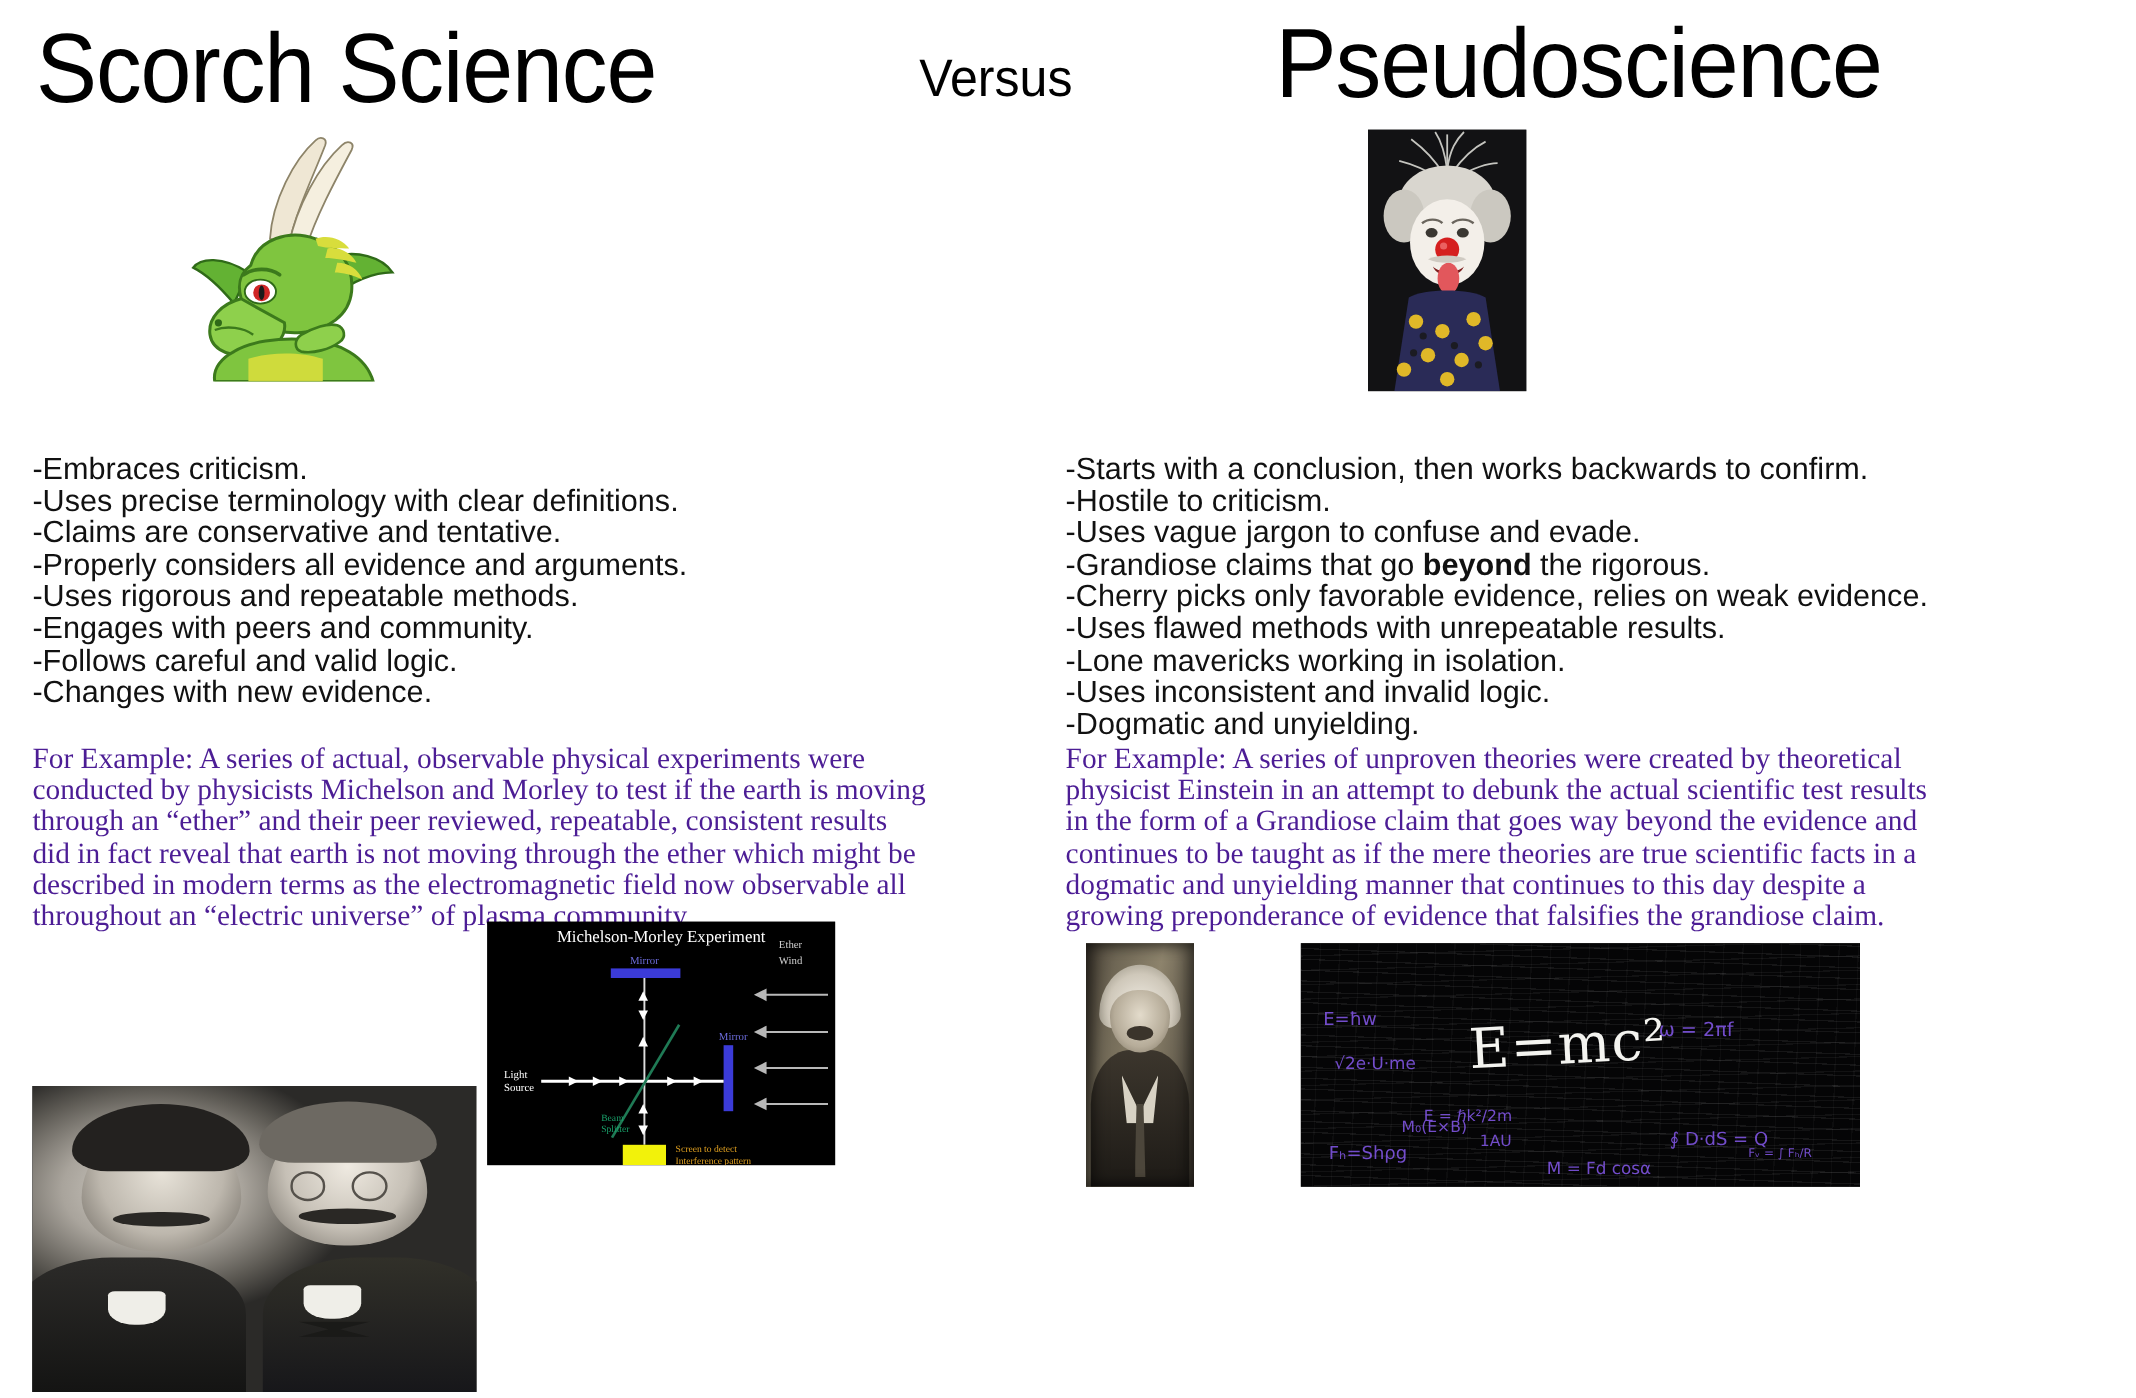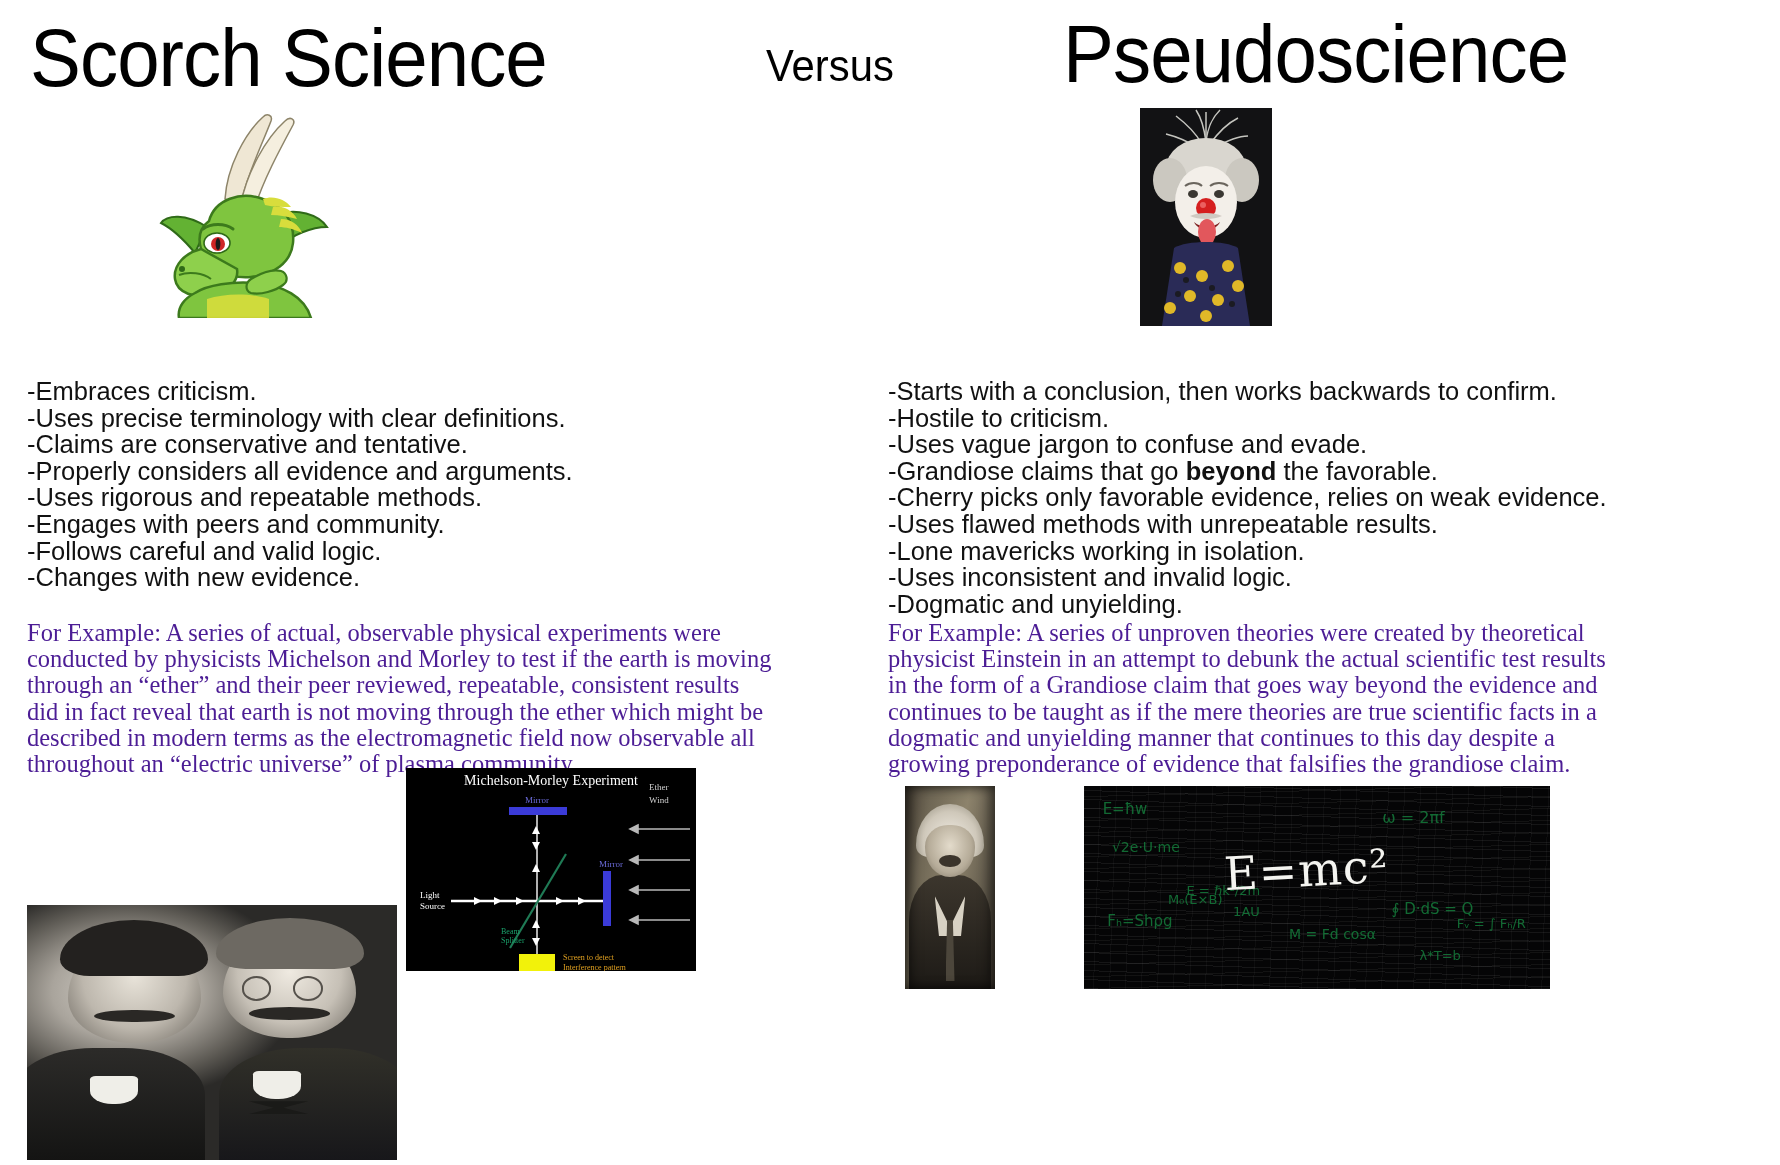--- a/index.html
+++ b/index.html
@@ -145,24 +145,25 @@
   .ein-shirt { position:absolute; left:33%; bottom:26%; width:34%; height:20%; background:#d8d2c4;
                clip-path: polygon(0 0, 50% 78%, 100% 0, 86% 100%, 14% 100%); }
   .ein-necktie { position:absolute; left:45%; bottom:4%; width:10%; height:30%; background:#4c463b;
                  clip-path: polygon(18% 0, 82% 0, 100% 100%, 0 100%); }
   .ein-frame { position:absolute; inset:0; box-shadow: inset 6px 0 12px rgba(0,0,0,.55), inset -6px 0 12px rgba(0,0,0,.45); }
 
   
   .eq-bg { position:absolute; inset:0; background:#050506; overflow:hidden; }
   .eq-line {
     position:absolute;
-    color: #15803d;
+    color: #8b5cf6;
     font-family: "DejaVu Sans", sans-serif;
     white-space: nowrap;
     opacity: .82;
+    margin-top: 40px;
   }
   .eq-big {
     position:absolute; left:30%; top:28%;
     font-family: "DejaVu Serif", serif;
     font-size: 46px; color:#f4f4f0; letter-spacing:1px;
     transform: rotate(-3deg);
   }
   .eq-noise { position:absolute; inset:0; opacity:.55;
     background:
       repeating-linear-gradient(2deg, rgba(255,255,255,.13) 0 1px, transparent 1px 9px),
@@ -274,21 +275,21 @@
   <div>-Uses rigorous and repeatable methods.</div>
   <div>-Engages with peers and community.</div>
   <div>-Follows careful and valid logic.</div>
   <div>-Changes with new evidence.</div>
 </div>
 
 <div class="bullets" id="bullets-right">
   <div>-Starts with a conclusion, then works backwards to confirm.</div>
   <div>-Hostile to criticism.</div>
   <div>-Uses vague jargon to confuse and evade.</div>
-  <div><span>-Grandiose claims that go </span><b>beyond</b><span> the favorable.</span></div>
+  <div><span>-Grandiose claims that go </span><b>beyond</b><span> the rigorous.</span></div>
   <div>-Cherry picks only favorable evidence, relies on weak evidence.</div>
   <div>-Uses flawed methods with unrepeatable results.</div>
   <div>-Lone mavericks working in isolation.</div>
   <div>-Uses inconsistent and invalid logic.</div>
   <div>-Dogmatic and unyielding.</div>
 </div>
 
 <div class="para" id="para-left">
   <span>For Example: A series of actual, observable physical experiments were</span>
   <span>conducted by physicists Michelson and Morley to test if the earth is moving</span>
@@ -396,16 +397,16 @@
     <div class="eq-line" style="left:4%;  top:7%;  font-size:15px;">E=ħw</div>
     <div class="eq-line" style="left:64%; top:11%; font-size:16px;">ω = 2πf</div>
     <div class="eq-line" style="left:6%;  top:26%; font-size:14px;">√2e·U·me</div>
     <div class="eq-line" style="left:5%;  top:62%; font-size:15px;">Fₕ=Shρg</div>
     <div class="eq-line" style="left:44%; top:69%; font-size:14px;">M = Fd cosα</div>
     <div class="eq-line" style="left:66%; top:56%; font-size:15px;">∮ D·dS = Q</div>
     <div class="eq-line" style="left:32%; top:58%; font-size:13px;">1AU</div>
     <div class="eq-line" style="left:72%; top:80%; font-size:13px;">λ*T=b</div>
     <div class="eq-line" style="left:22%; top:48%; font-size:13px;">E = ℏk²/2m</div>
     <div class="eq-line" style="left:18%; top:52%; font-size:13px;">M₀(E×B)</div>
-    <div class="eq-line" style="left:80%; top:64%; font-size:13px;">Fᵥ = ∫ Fₕ/R</div>
+    <div class="eq-line" style="left:80%; top:64%; font-size:10px;">Fᵥ = ∫ Fₕ/R</div>
     <div class="eq-big">E=mc²</div>
   </div>
 </div>
 
 </body></html>

